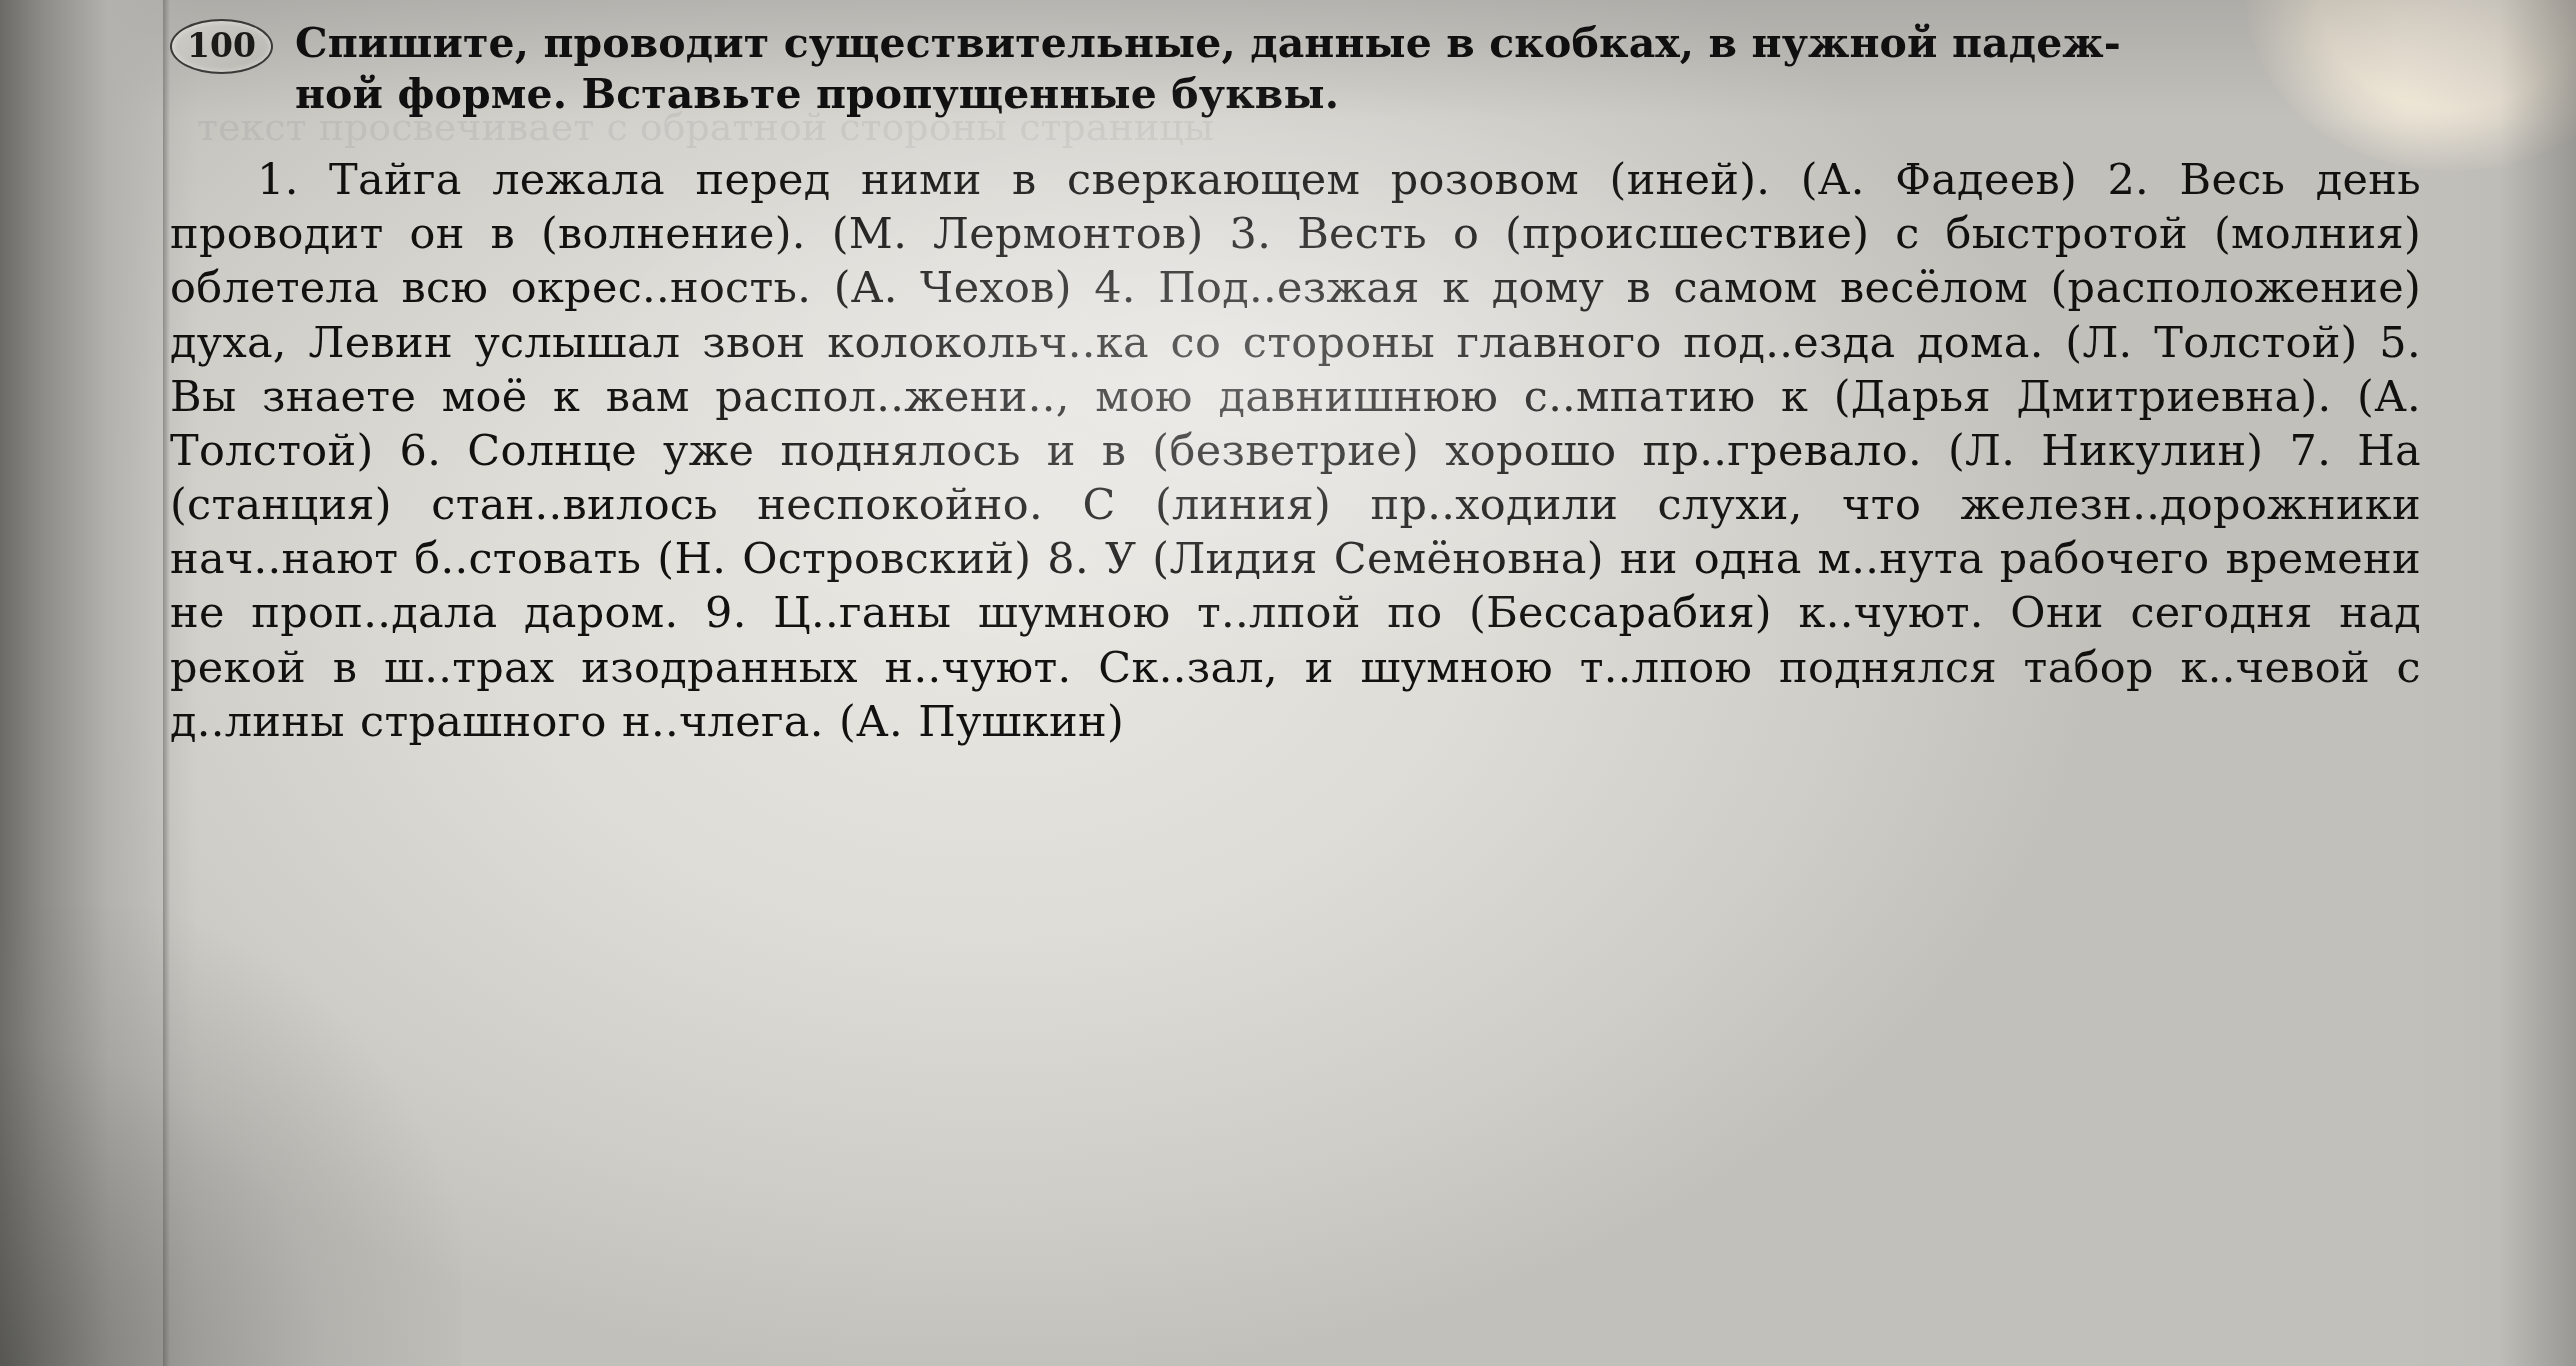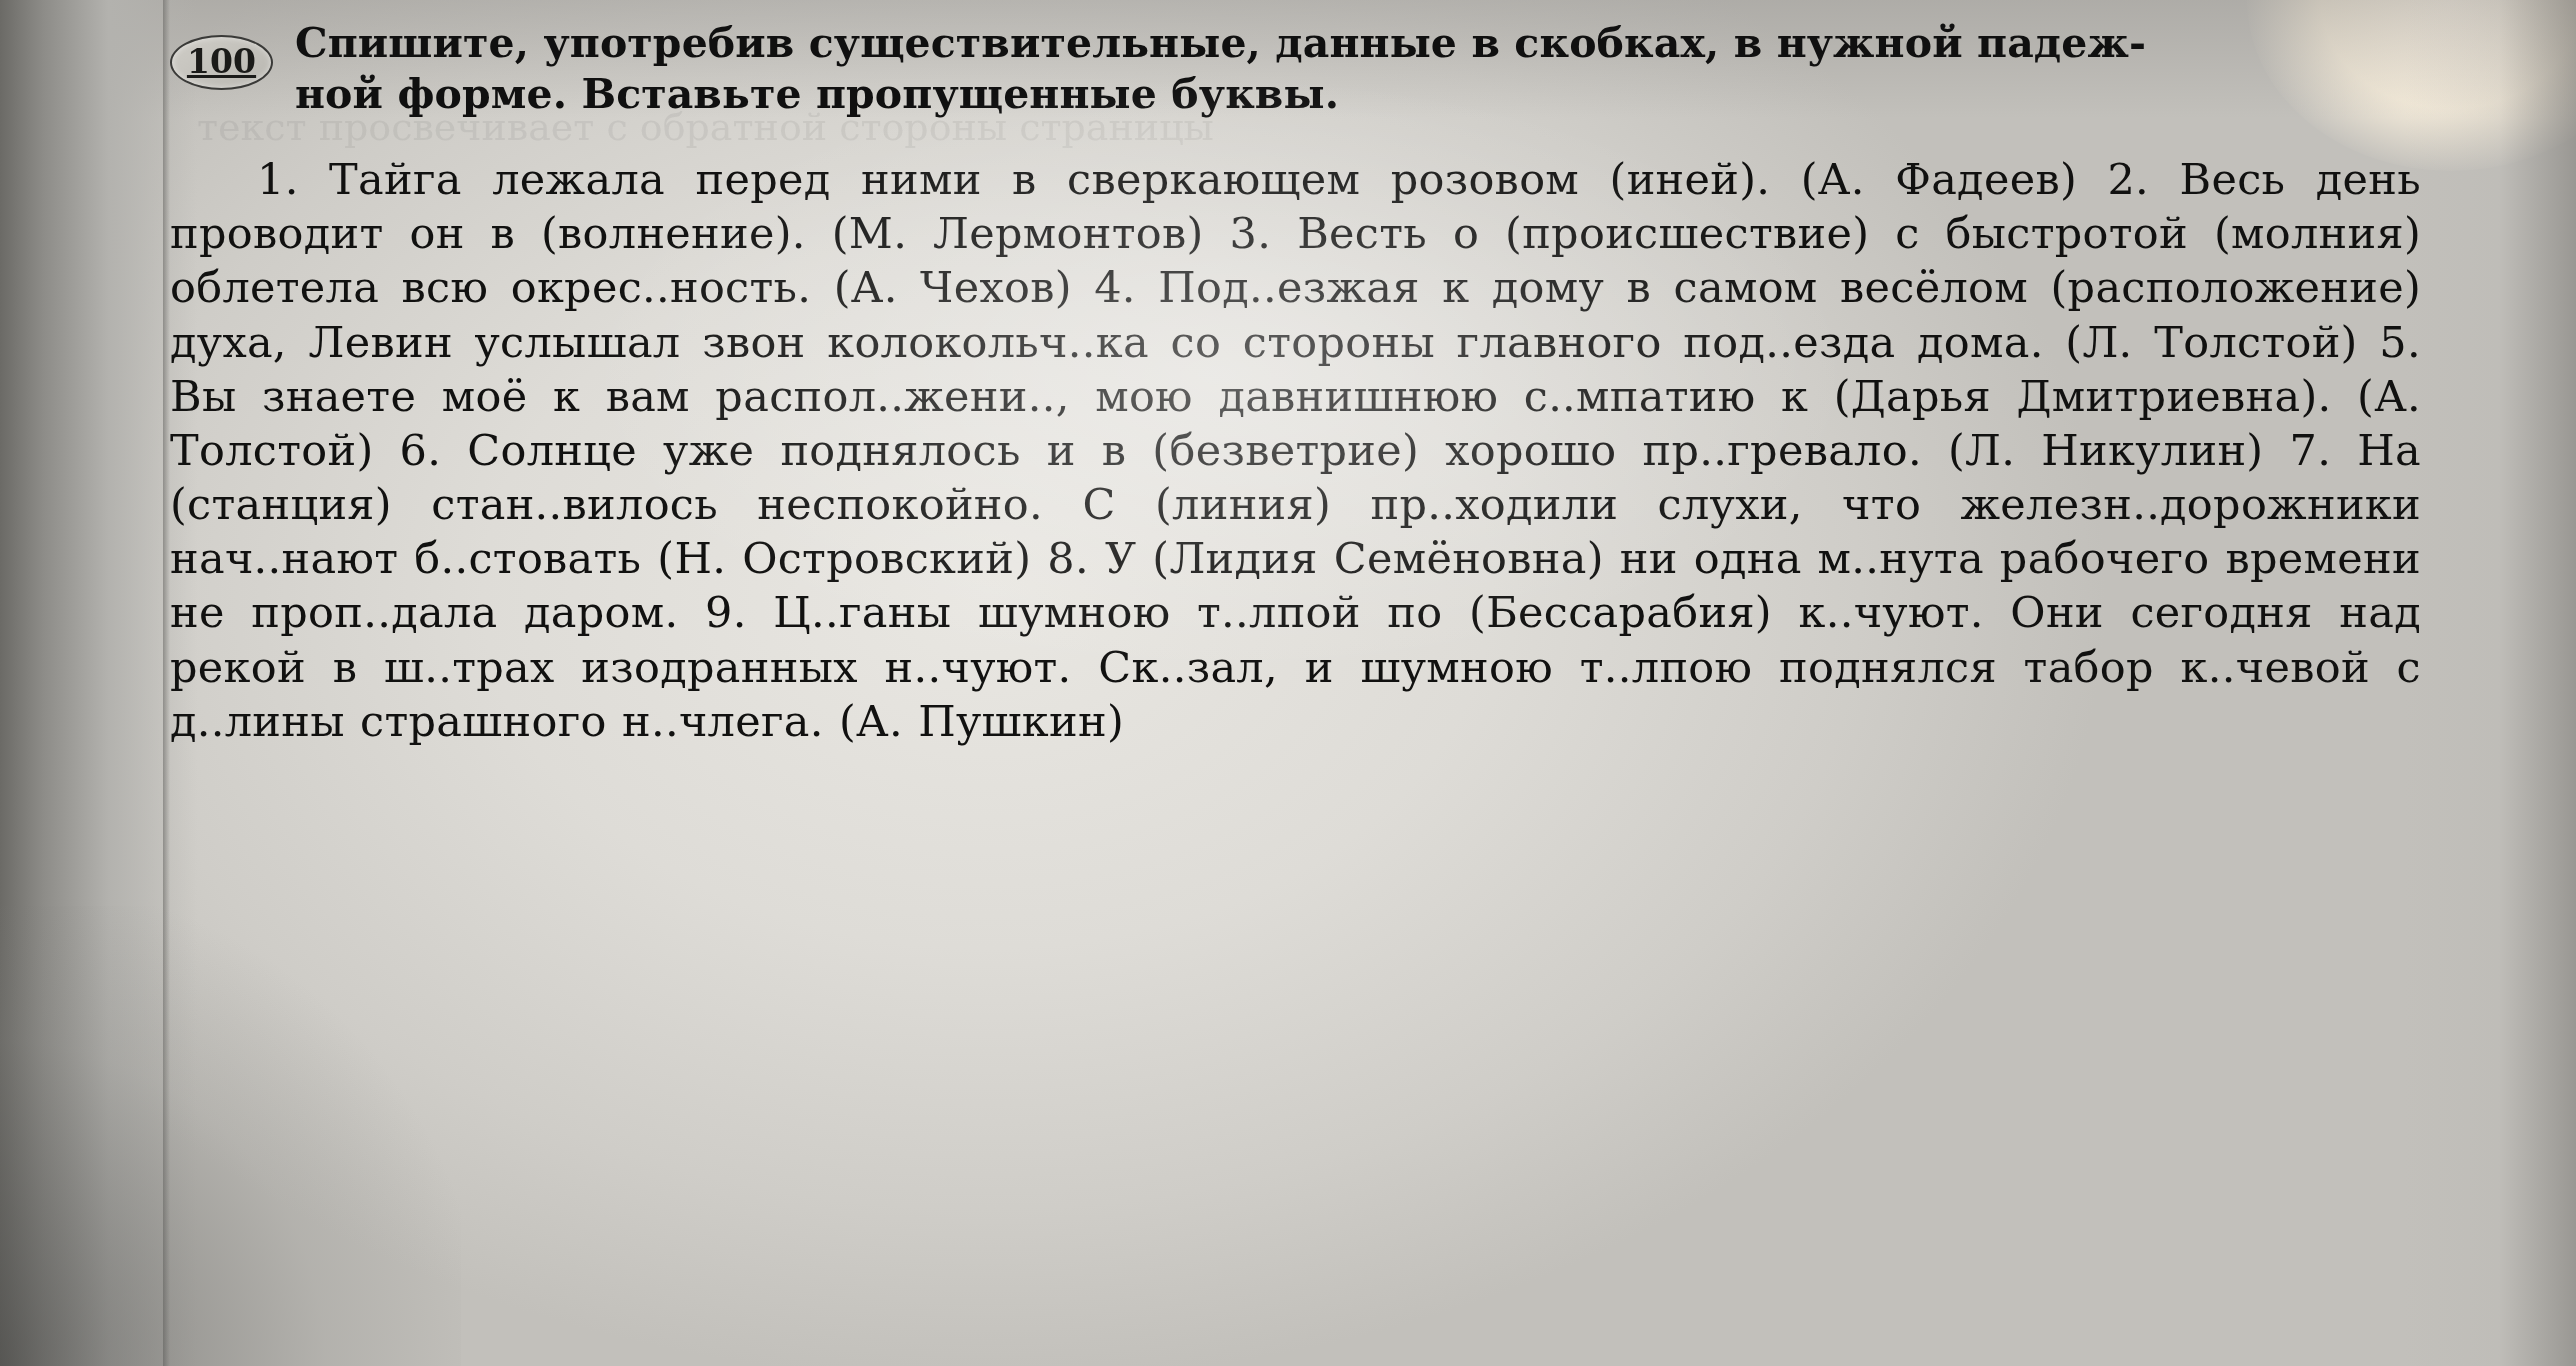--- a/index.html
+++ b/index.html
@@ -92,34 +92,33 @@
     line-height: 1.24;
     letter-spacing: 0.1px;
     text-align: justify;
     color: #101010;
   }
   .ex-header .hdr-line2 { display: block; }
 
   .ex-number {
     position: absolute;
     left: 0;
-    top: 17px;
+    top: 1px;
     width: 99px;
     height: 51px;
     border-radius: 50%;
     border: 2.6px solid #3a3a38;
     background: linear-gradient(145deg, #cfcdc7 0%, #b9b7b1 100%);
     color: #1b1b19;
     font-family: "DejaVu Serif", serif;
     font-weight: bold;
     font-size: 33px;
     line-height: 50px;
     text-align: center;
     box-shadow: inset 0 0 6.6px rgba(255,255,255,0.5);
-    text-decoration: underline;
   }
 
   .ex-body {
     margin-top: 32px;
     font-family: "DejaVu Serif", serif;
     font-size: 43px;
     line-height: 1.26;
     text-align: justify;
     text-align-last: left;
     color: #111110;
@@ -153,21 +152,21 @@
   <div class="shadow-left"></div>
   <div class="spine-edge"></div>
   <div class="shadow-bottom-left"></div>
 
   <div class="ghost">текст просвечивает с обратной стороны страницы</div>
 
   <div class="content">
 
     <div class="ex-header">
       <span class="ex-number">100</span>
-      <span>Спишите, употребив существительные, данные в скобках, в нужной падеж-</span>
+      <span>Спишите, проводит существительные, данные в скобках, в нужной падеж-</span>
       <span class="hdr-line2">ной форме. Вставьте пропущенные буквы.</span>
     </div>
 
     <div class="ex-body">
       <span class="first-indent"></span><span>1. Тайга лежала перед ними в сверкающем розовом (иней). (А. Фадеев) 2. Весь день проводит он в (волнение). (М. Лермонтов) 3. Весть о (происшествие) с быстротой (молния) облетела всю окрес..ность. (А. Чехов) 4. Под..езжая к дому в самом весёлом (расположение) духа, Левин услышал звон колокольч..ка со стороны главного под..езда дома. (Л. Толстой) 5. Вы знаете моё к вам распол..жени.., мою давнишнюю с..мпатию к (Дарья Дмитриевна). (А. Толстой) 6. Солнце уже поднялось и в (безветрие) хорошо пр..гревало. (Л. Никулин) 7. На (станция) стан..вилось неспокойно. С (линия) пр..ходили слухи, что железн..дорожники нач..нают б..стовать (Н. Островский) 8. У (Лидия Семёновна) ни одна м..нута рабочего времени не проп..дала даром. 9. Ц..ганы шумною т..лпой по (Бессарабия) к..чуют. Они сегодня над рекой в ш..трах изодранных н..чуют. Ск..зал, и шумною т..лпою поднялся табор к..чевой с д..лины страшного н..члега. (А. Пушкин)</span>
     </div>
   </div>
 
   <div class="glare"></div>
 </div>

